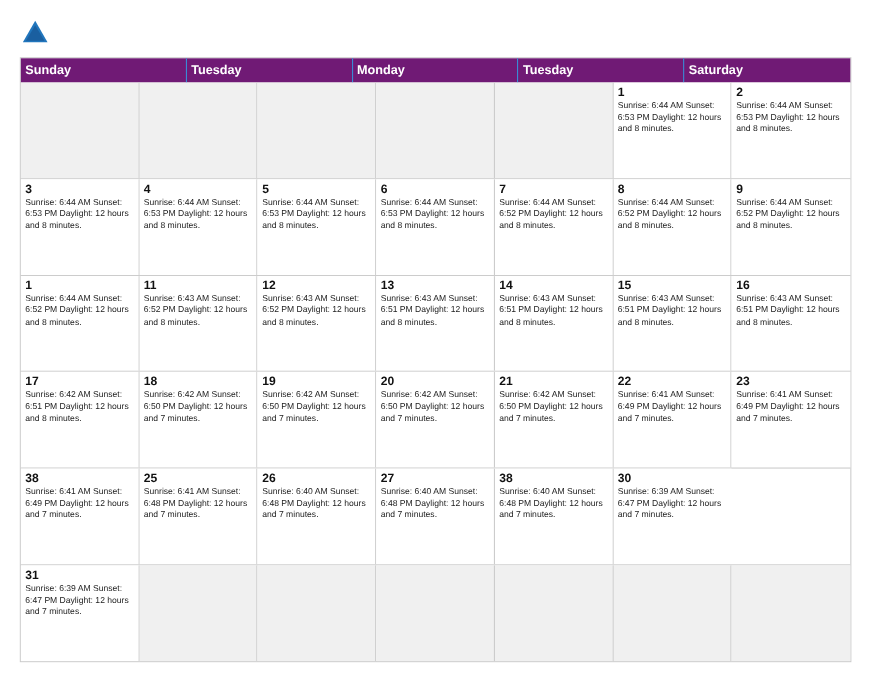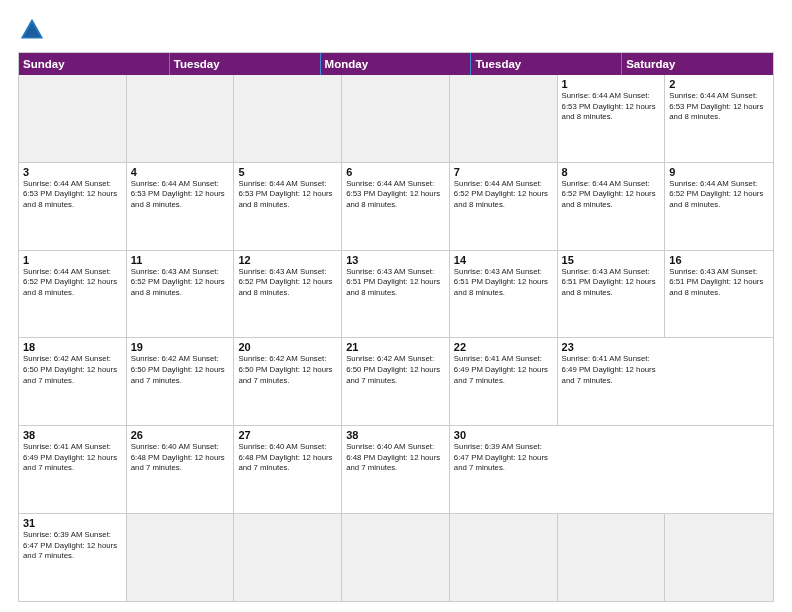--- a/index.html
+++ b/index.html
@@ -258,20 +258,27 @@
           <div class="cal-cell">
             <span class="day-number">16</span>
             <div class="day-info">Sunrise: 6:43 AM
 Sunset: 6:51 PM
 Daylight: 12 hours
 and 8 minutes.</div>
           </div>
         </div>
         <div class="cal-row">
           <div class="cal-cell">
+            <span class="day-number">17</span>
+            <div class="day-info">Sunrise: 6:42 AM
+Sunset: 6:51 PM
+Daylight: 12 hours
+and 8 minutes.</div>
+          </div>
+          <div class="cal-cell">
             <span class="day-number">18</span>
             <div class="day-info">Sunrise: 6:42 AM
 Sunset: 6:50 PM
 Daylight: 12 hours
 and 7 minutes.</div>
           </div>
           <div class="cal-cell">
             <span class="day-number">19</span>
             <div class="day-info">Sunrise: 6:42 AM
 Sunset: 6:50 PM
@@ -305,20 +312,27 @@
 Sunset: 6:49 PM
 Daylight: 12 hours
 and 7 minutes.</div>
           </div>
         </div>
         <div class="cal-row">
           <div class="cal-cell">
             <span class="day-number">38</span>
             <div class="day-info">Sunrise: 6:41 AM
 Sunset: 6:49 PM
+Daylight: 12 hours
+and 7 minutes.</div>
+          </div>
+          <div class="cal-cell">
+            <span class="day-number">25</span>
+            <div class="day-info">Sunrise: 6:41 AM
+Sunset: 6:48 PM
 Daylight: 12 hours
 and 7 minutes.</div>
           </div>
           <div class="cal-cell">
             <span class="day-number">26</span>
             <div class="day-info">Sunrise: 6:40 AM
 Sunset: 6:48 PM
 Daylight: 12 hours
 and 7 minutes.</div>
           </div>

